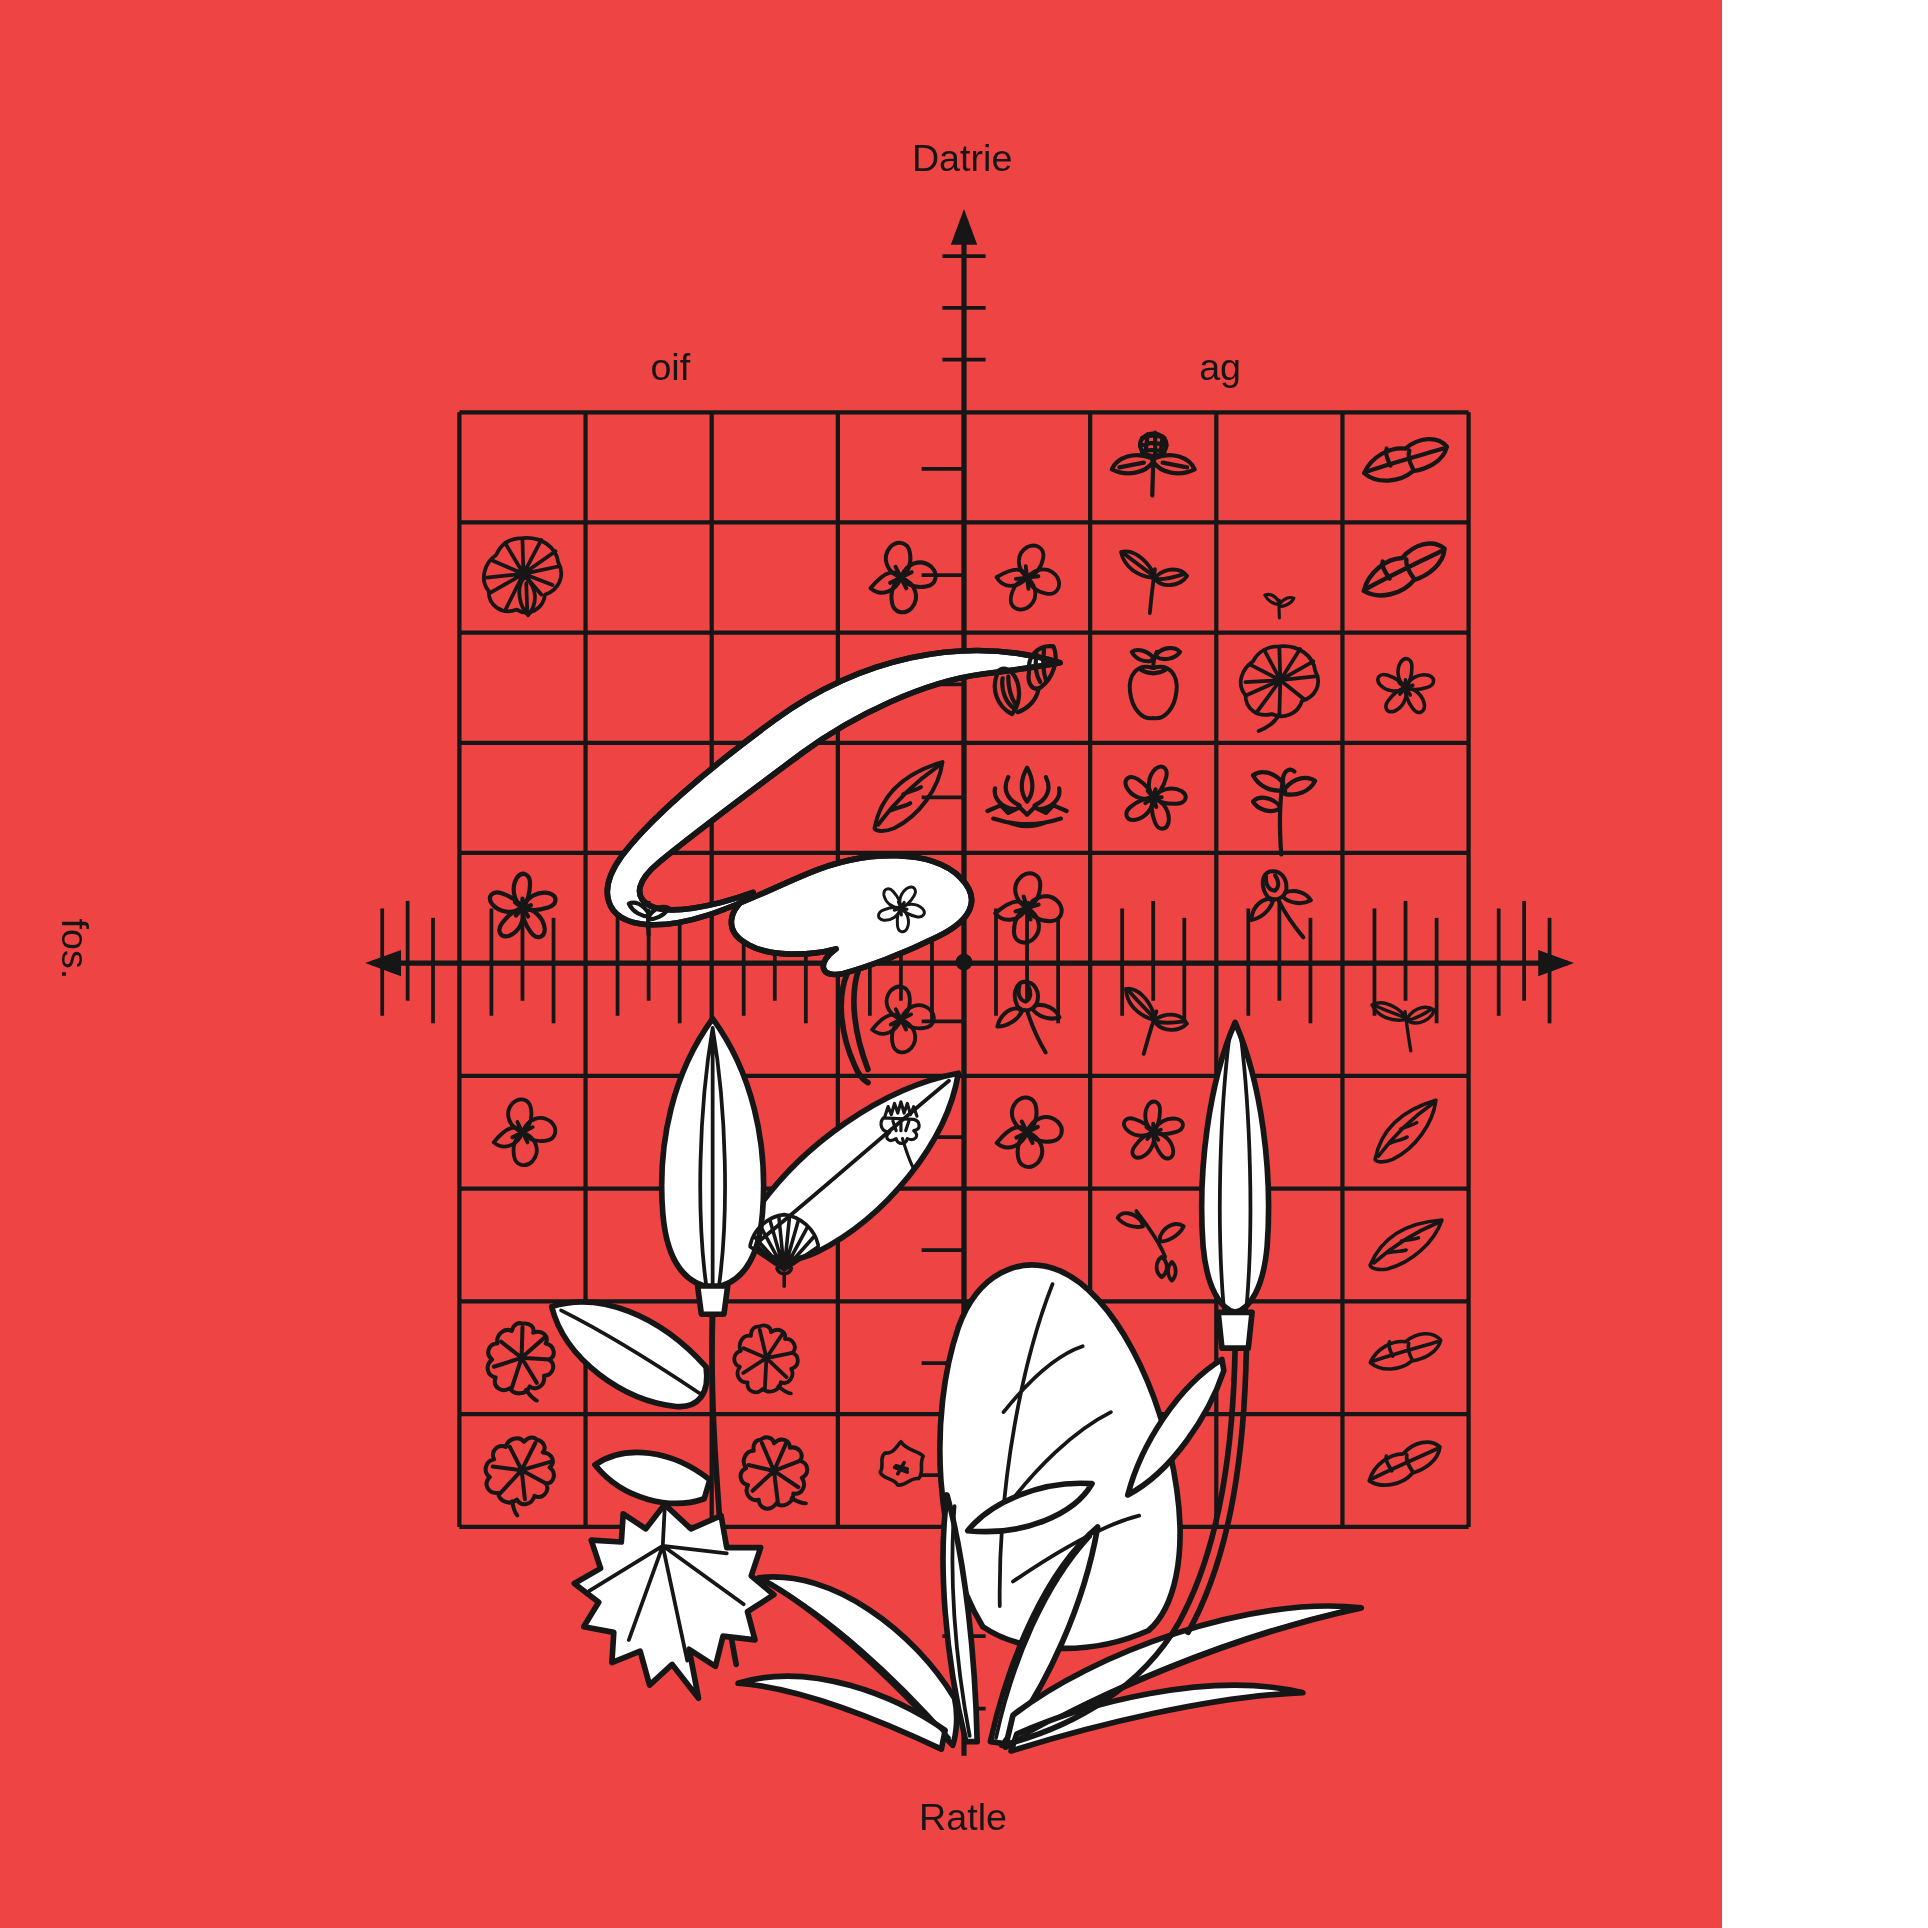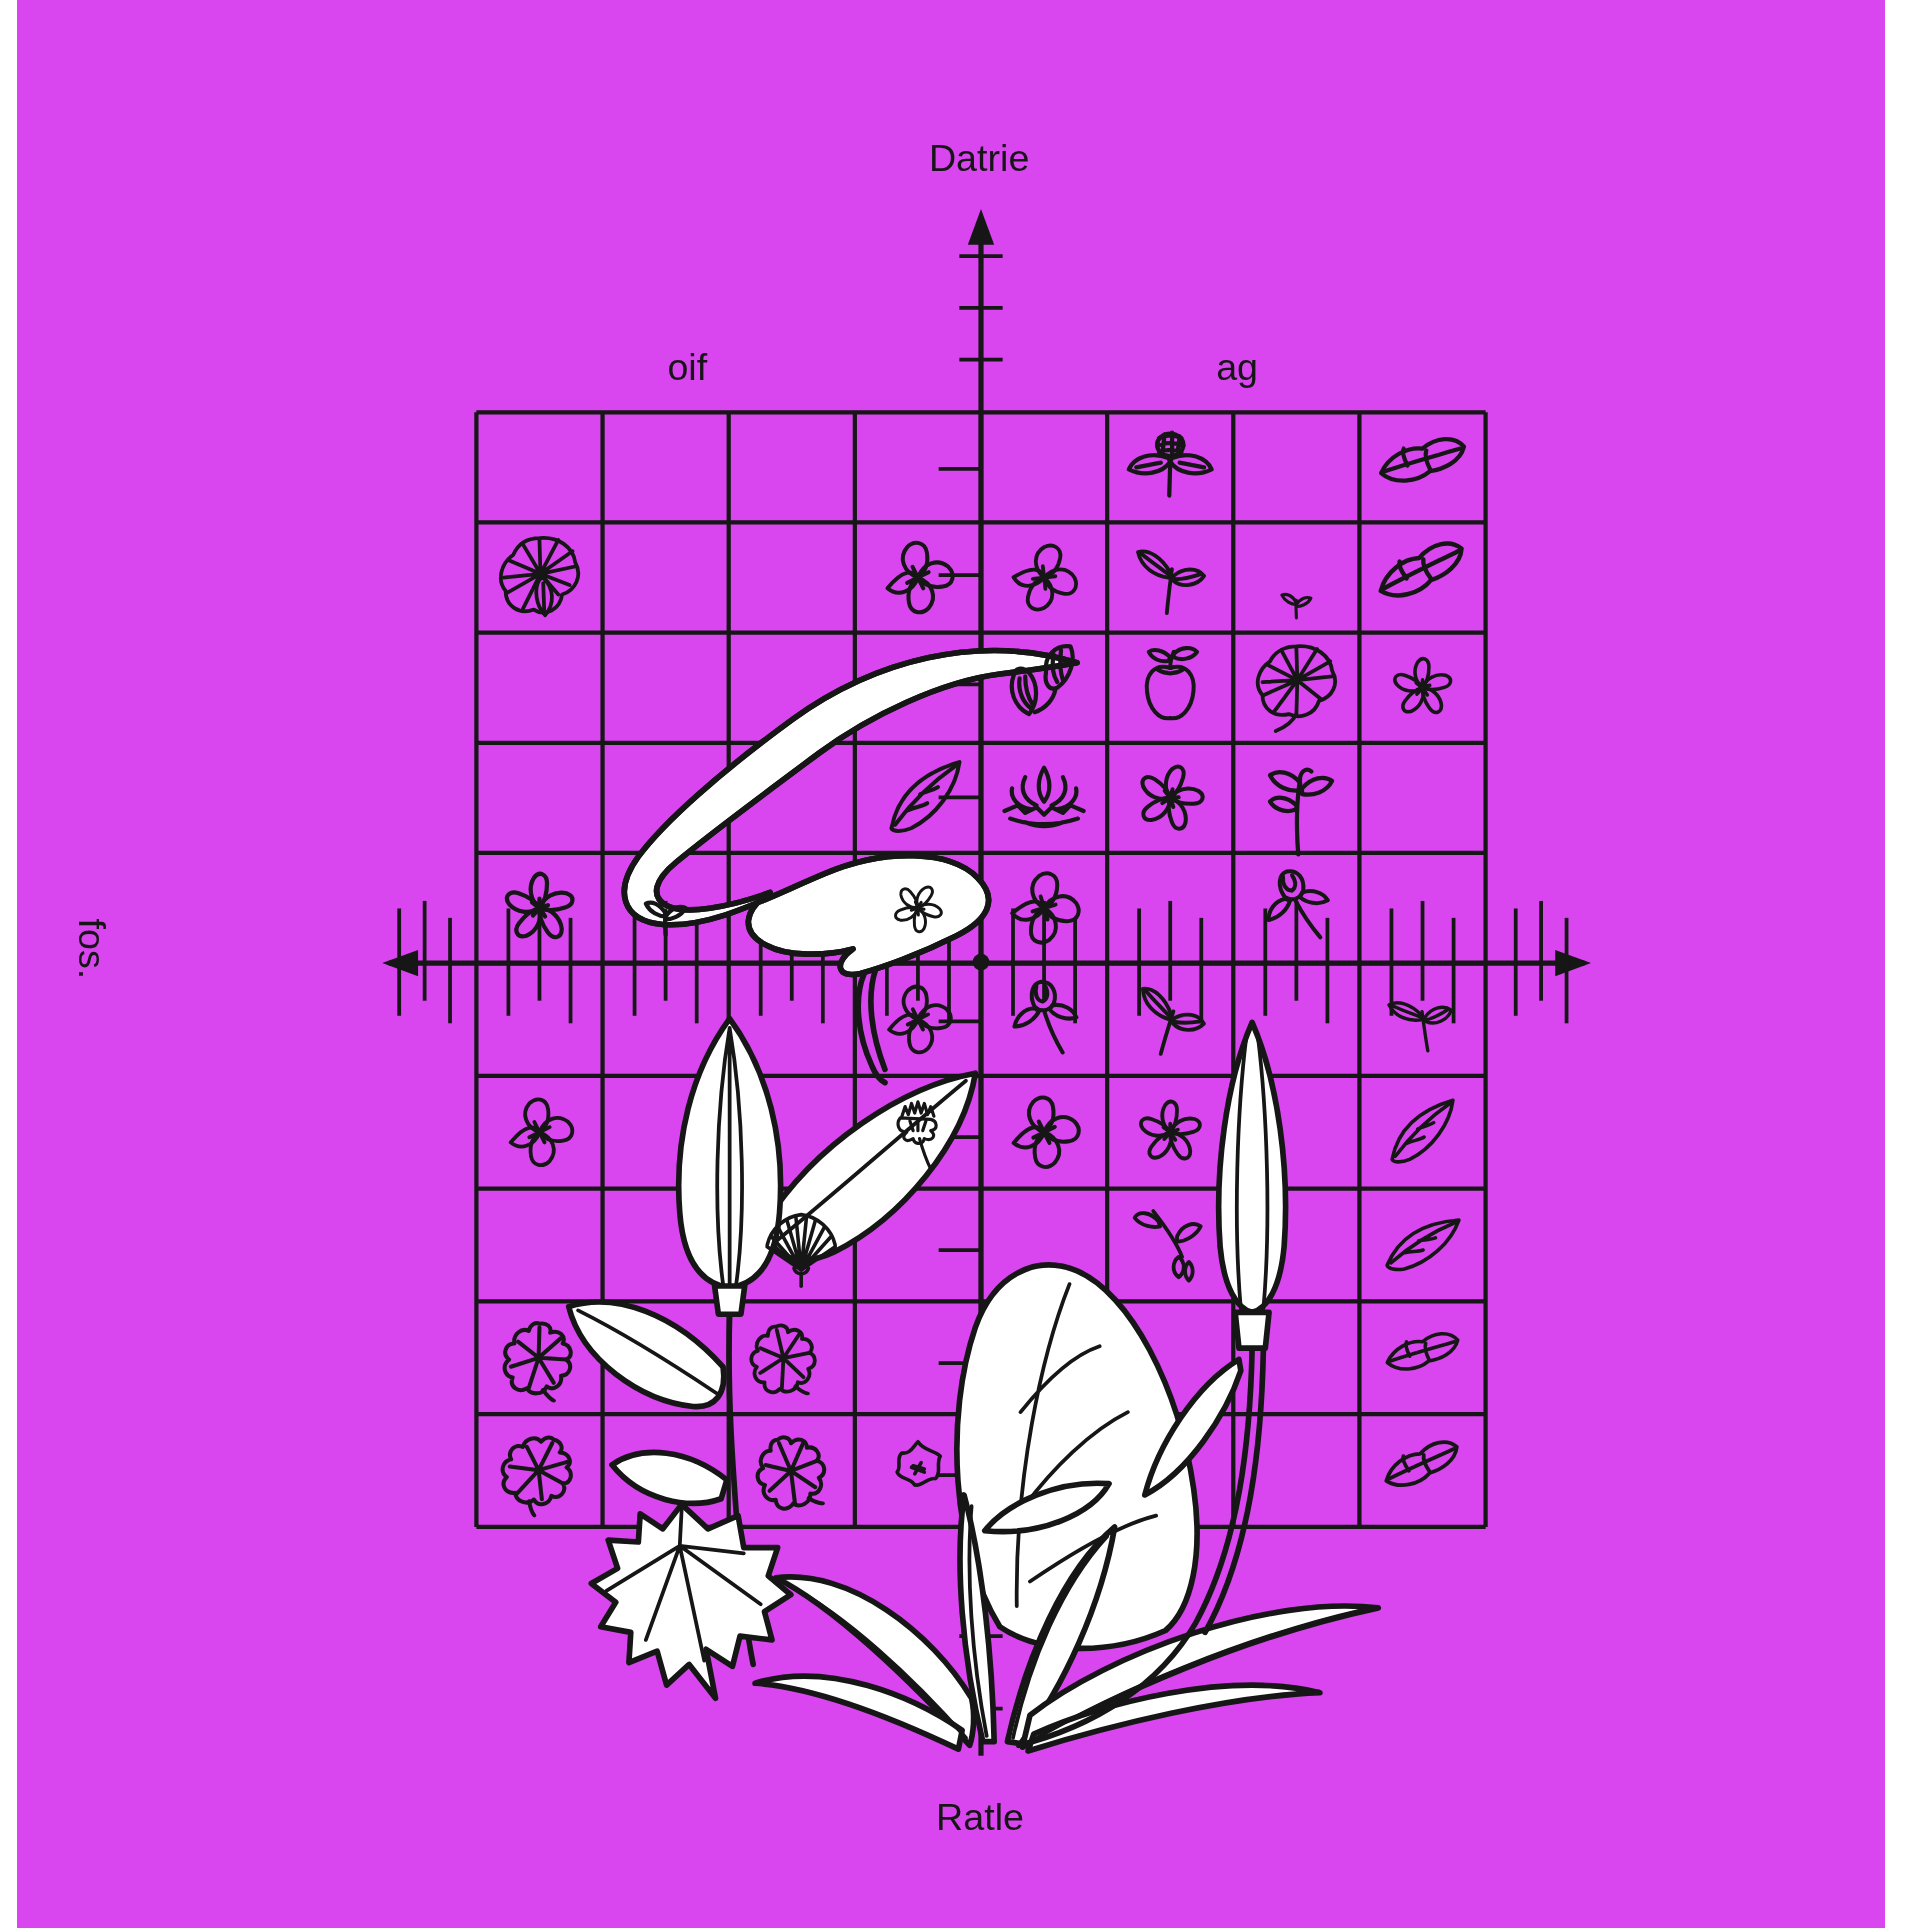--- a/index.html
+++ b/index.html
@@ -1,17 +1,17 @@
 <!DOCTYPE html>
 <html style="font-size:15px"><head>
 <meta charset="utf-8">
 <style>
   html,body{margin:0;padding:0;background:#ffffff;}
   body{width:1928px;height:1928px;position:relative;font-family:"Liberation Sans",sans-serif;}
-  .canvas{position:absolute;left:17px;top:0;width:1868px;height:1928px;background:#d946ef;}
+  .canvas{position:absolute;left:0;top:0;width:1722px;height:1928px;background:#ef4444;}
   svg{display:block;}
   .lbl{font-family:"Liberation Sans",sans-serif;font-size:40px;fill:#161616;}
   .ink{stroke:#161616;fill:none;stroke-linecap:round;stroke-linejoin:round;}
   .gridline{stroke:#161616;stroke-width:4.5;}
   .axis{stroke:#161616;stroke-width:5.5;}
   .tick{stroke:#161616;stroke-width:4;}
   .plant{stroke:#161616;stroke-width:6;fill:none;stroke-linecap:round;stroke-linejoin:round;}
   .fillw{fill:#ffffff;}
   .thin{stroke-width:4;}
 </style>

